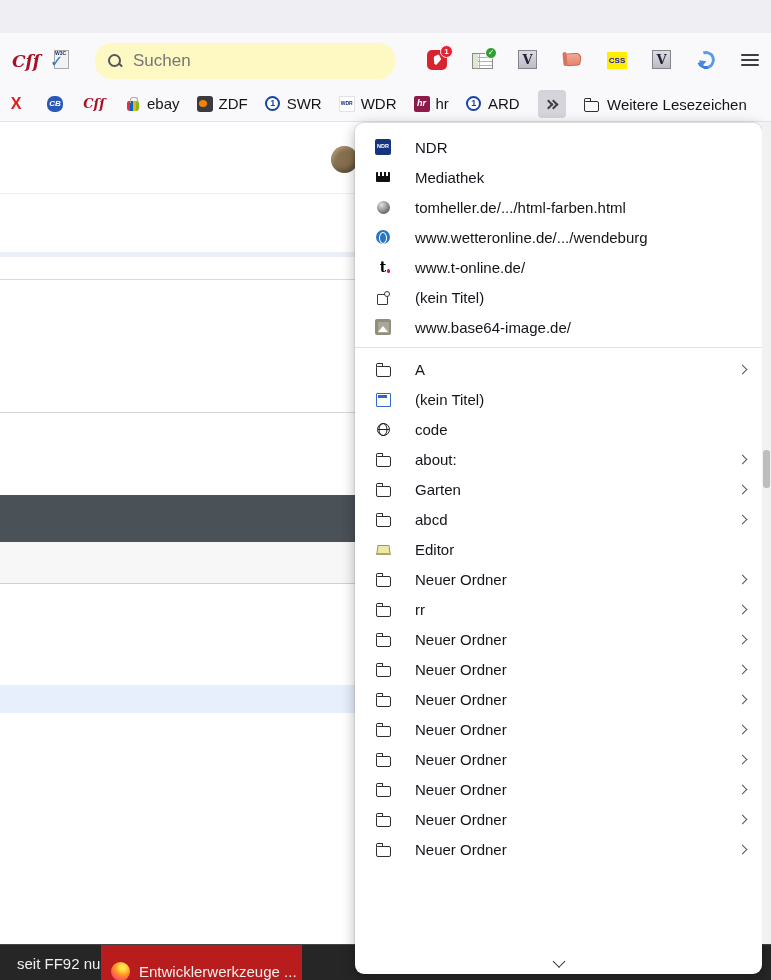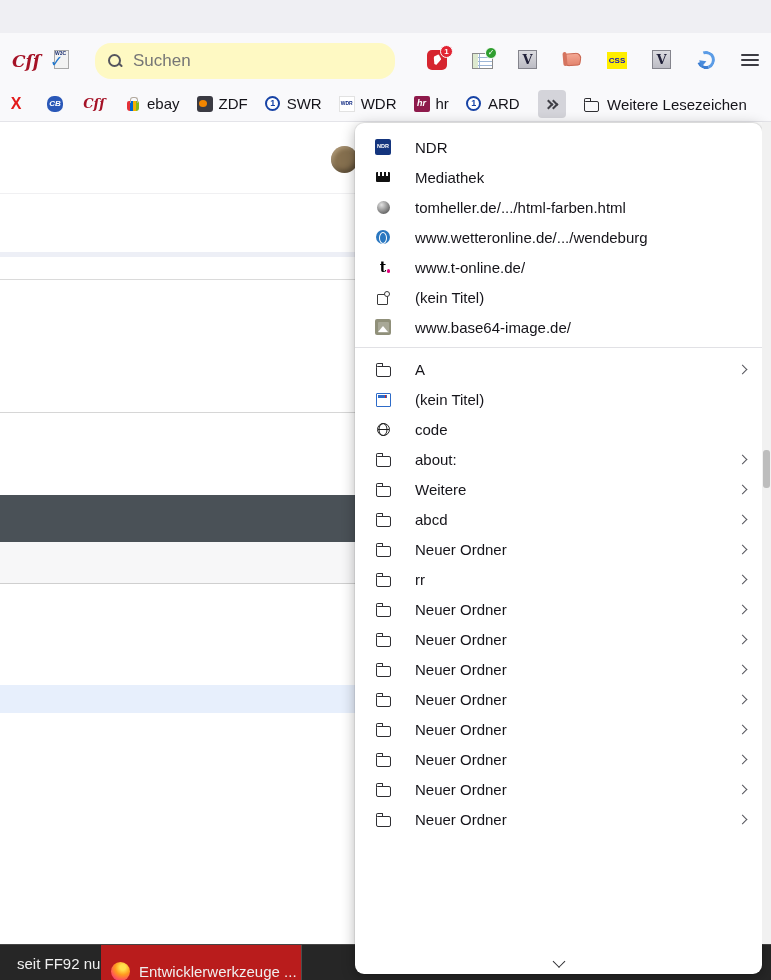--- a/index.html
+++ b/index.html
@@ -372,29 +372,36 @@
           <span class="mi ic-folder">
             <span class="mi-text"></span>
           </span>
           <span class="mlabel">about:</span>
           <span class="chev"></span>
         </div>
         <div class="mrow">
           <span class="mi ic-folder">
             <span class="mi-text"></span>
           </span>
-          <span class="mlabel">Weitere</span>
+          <span class="mlabel">Garten</span>
           <span class="chev"></span>
         </div>
         <div class="mrow">
           <span class="mi ic-folder">
             <span class="mi-text"></span>
           </span>
           <span class="mlabel">abcd</span>
           <span class="chev"></span>
+        </div>
+        <div class="mrow">
+          <span class="mi ic-notepad">
+            <span class="mi-text"></span>
+          </span>
+          <span class="mlabel">Editor</span>
+          <span class="chev" style="visibility: hidden;"></span>
         </div>
         <div class="mrow">
           <span class="mi ic-folder">
             <span class="mi-text"></span>
           </span>
           <span class="mlabel">Neuer Ordner</span>
           <span class="chev"></span>
         </div>
         <div class="mrow">
           <span class="mi ic-folder">

